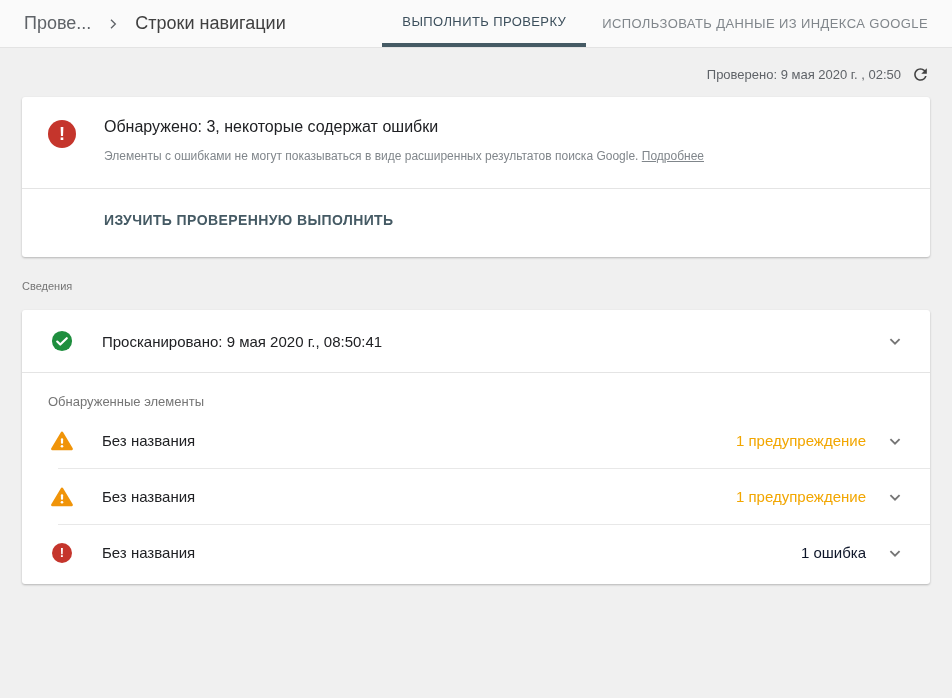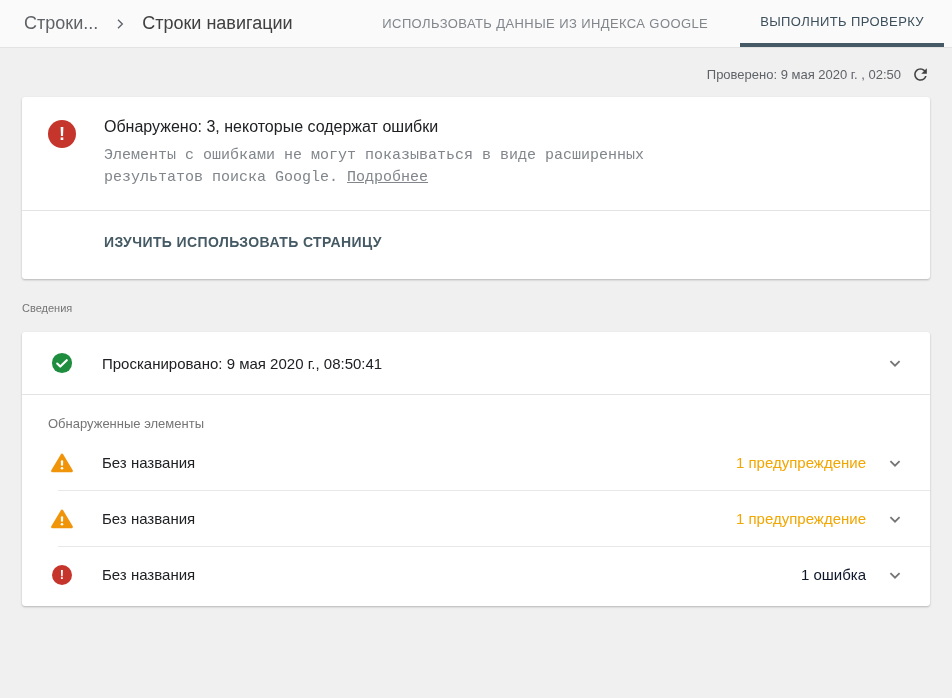--- a/index.html
+++ b/index.html
@@ -62,21 +62,21 @@
   .icon-error {
     display: inline-flex; align-items: center; justify-content: center;
     background: #c5352c; color: #fff; border-radius: 50%;
     font-weight: 700; flex: none;
   }
   .icon-error.lg { width: 28px; height: 28px; font-size: 18px; margin-top: 2px; }
   .icon-error.sm { width: 20px; height: 20px; font-size: 13px; }
   .summary-texts { margin-left: 28px; }
   .summary-title { font-size: 16px; font-weight: 500; color: #202124; margin-bottom: 9px; }
   .summary-desc {
-    font-size: 15px; color: #80868b; line-height: 22px; max-width: 620px; font-family: Liberation Mono, monospace;
+    font-size: 12px; color: #80868b; line-height: 22px; max-width: 620px;
   }
   .summary-desc a {
     color: #80868b; text-decoration: underline; cursor: pointer;
   }
   .card-divider { border-top: 1px solid #e4e4e4; }
   .card-actions { padding: 19px 24px 25px 82px; }
   .text-button {
     background: none; border: none; cursor: pointer;
     font-family: inherit; font-size: 14px; font-weight: 600;
     letter-spacing: .4px; color: #455a64; padding: 4px 0;
@@ -108,31 +108,31 @@
   .row-status.err { color: #0f172a; }
   .chevron { display: flex; align-items: center; }
   .full-divider { border-top: 1px solid #e4e4e4; }
   .inset-divider { border-top: 1px solid #e8e8e8; margin-left: 36px; }
 </style>
 </head>
 <body>
 
 <header class="topbar">
   <div class="breadcrumb">
-    <span class="crumb-root">Строки...</span>
+    <span class="crumb-root">Прове...</span>
     <span class="crumb-sep">
       <svg width="16" height="16" viewBox="0 0 24 24">
           <path d="M9 5.5l6.5 6.5L9 18.5" fill="none" stroke="#5f6368" stroke-width="2"></path>
         </svg>
     </span>
     <span class="crumb-current">Строки навигации</span>
   </div>
   <nav class="tabs">
+    <div class="tab active">ВЫПОЛНИТЬ ПРОВЕРКУ</div>
     <div class="tab">ИСПОЛЬЗОВАТЬ ДАННЫЕ ИЗ ИНДЕКСА GOOGLE</div>
-    <div class="tab active">ВЫПОЛНИТЬ ПРОВЕРКУ</div>
   </nav>
 </header>
 
 <main class="content">
 
   <div class="status-line">
     <span class="status-text">Проверено: 9 мая 2020 г. , 02:50</span>
     <span class="refresh-btn">
       <svg width="19" height="19" viewBox="0 0 24 24" fill="#424242">
           <path d="M17.65 6.35A7.96 7.96 0 0 0 12 4c-4.42 0-7.99 3.58-7.99 8s3.57 8 7.99 8c3.73 0 6.84-2.55 7.73-6h-2.08A5.99 5.99 0 0 1 12 18c-3.31 0-6-2.69-6-6s2.69-6 6-6c1.66 0 3.14.69 4.22 1.78L13 11h7V4l-2.35 2.35z"></path>
@@ -143,21 +143,21 @@
   <section class="card summary-card">
     <div class="summary-main">
       <span class="icon-error lg">!</span>
       <div class="summary-texts">
         <h2 class="summary-title">Обнаружено: 3, некоторые содержат ошибки</h2>
         <p class="summary-desc"><span>Элементы с ошибками не могут показываться в виде расширенных результатов поиска Google.</span> <a>Подробнее</a></p>
       </div>
     </div>
     <div class="card-divider"></div>
     <div class="card-actions">
-      <button class="text-button">ИЗУЧИТЬ ИСПОЛЬЗОВАТЬ СТРАНИЦУ</button>
+      <button class="text-button">ИЗУЧИТЬ ПРОВЕРЕННУЮ ВЫПОЛНИТЬ</button>
     </div>
   </section>
 
   <div class="section-label">Сведения</div>
 
   <section class="card details-card">
 
 
     <div class="row crawl-row">
       <span class="icon-cell">

